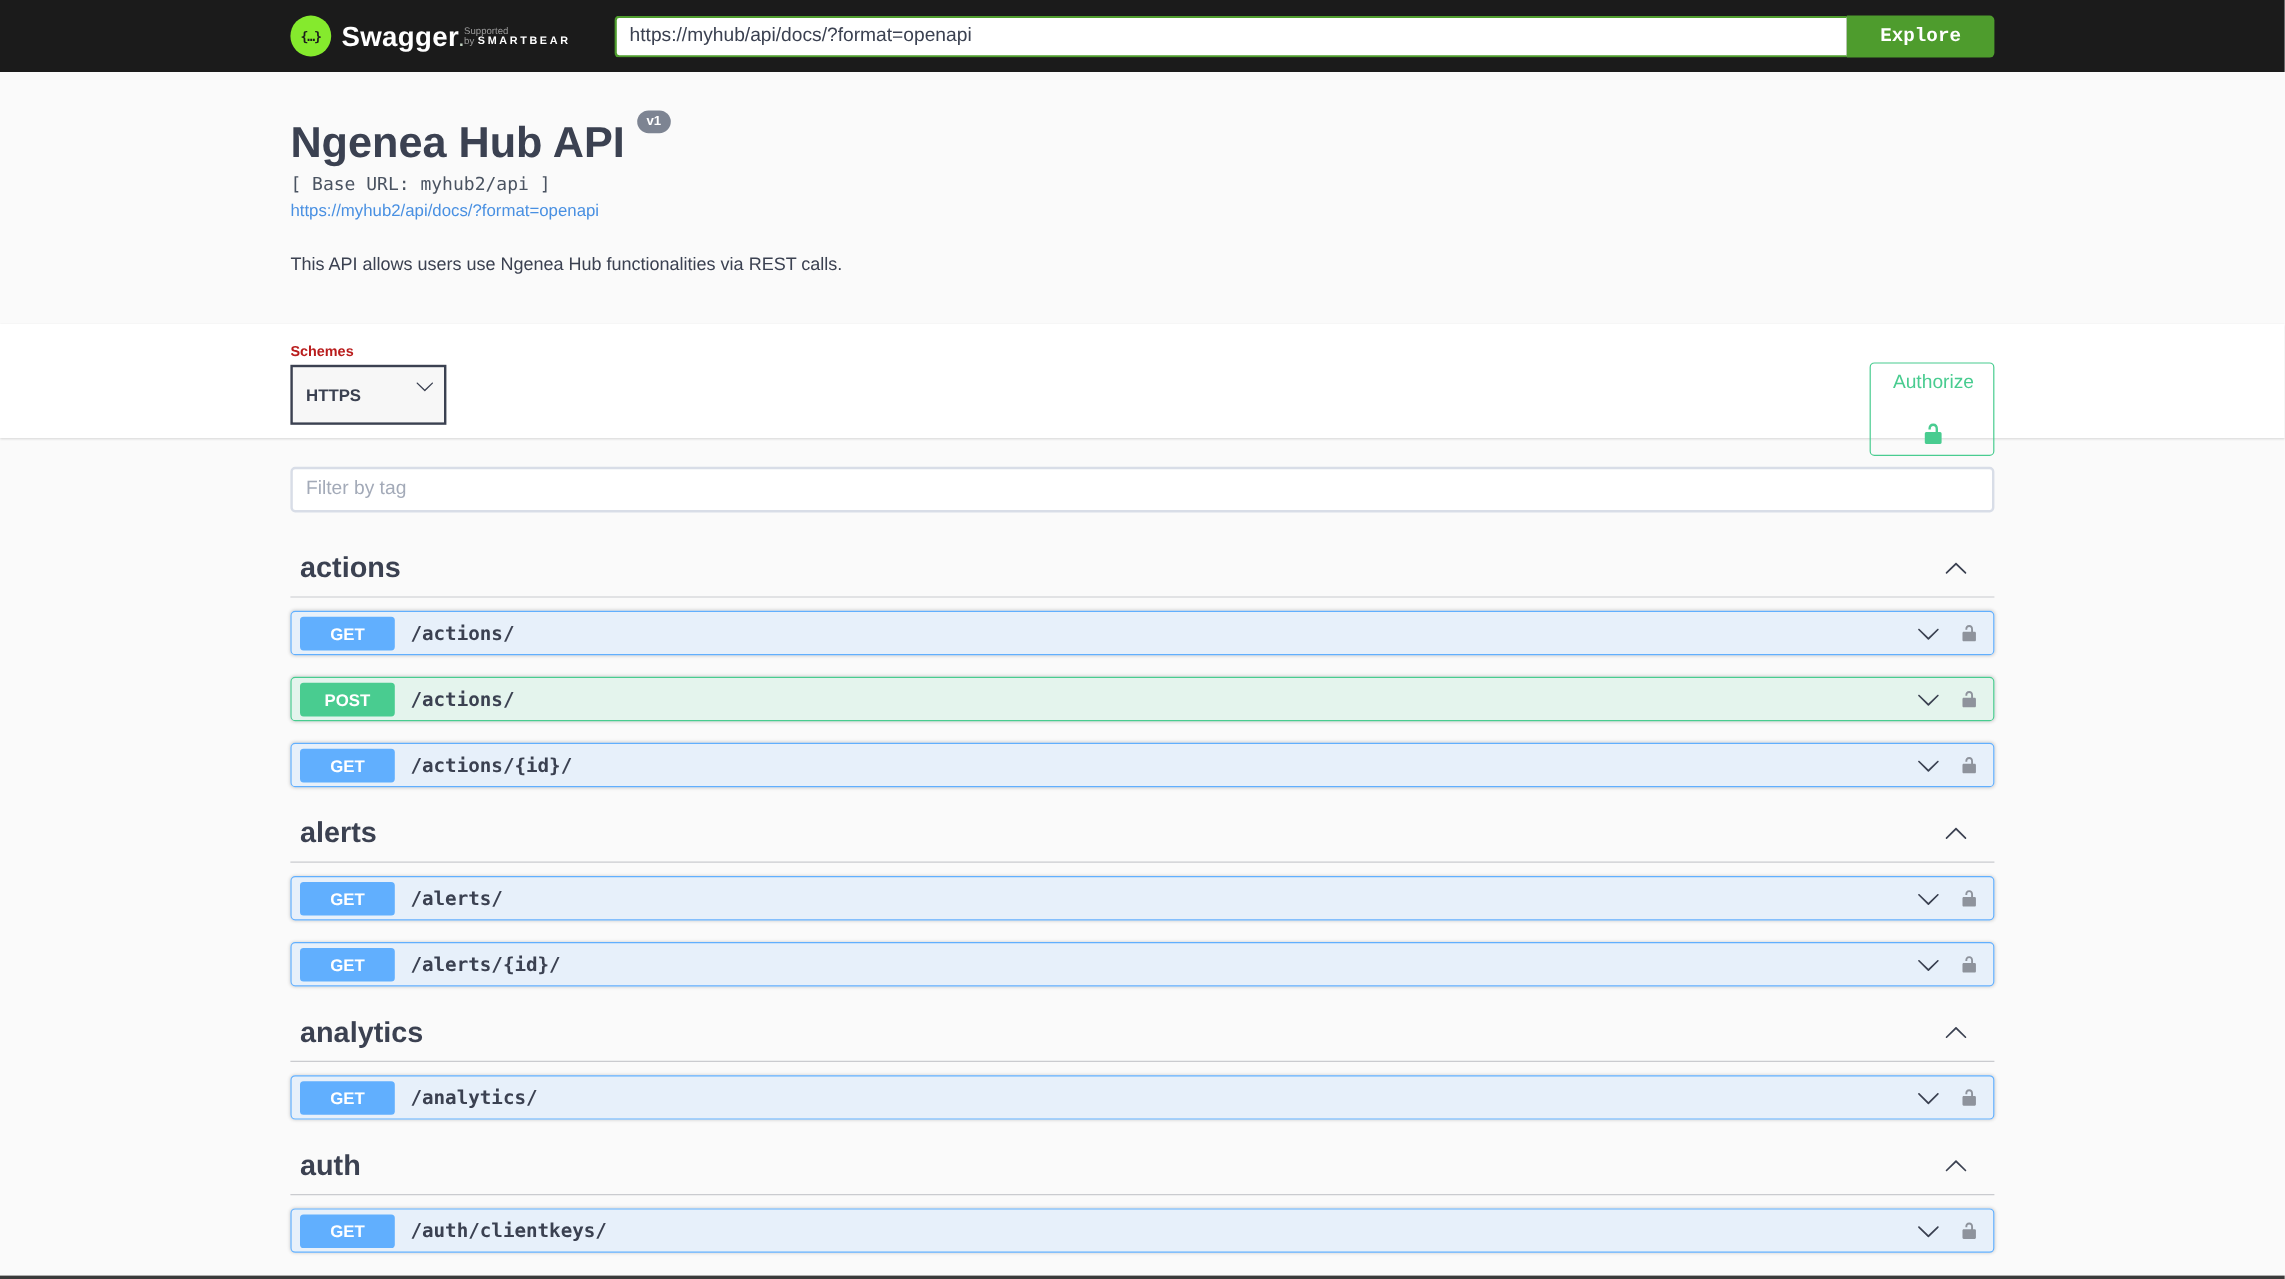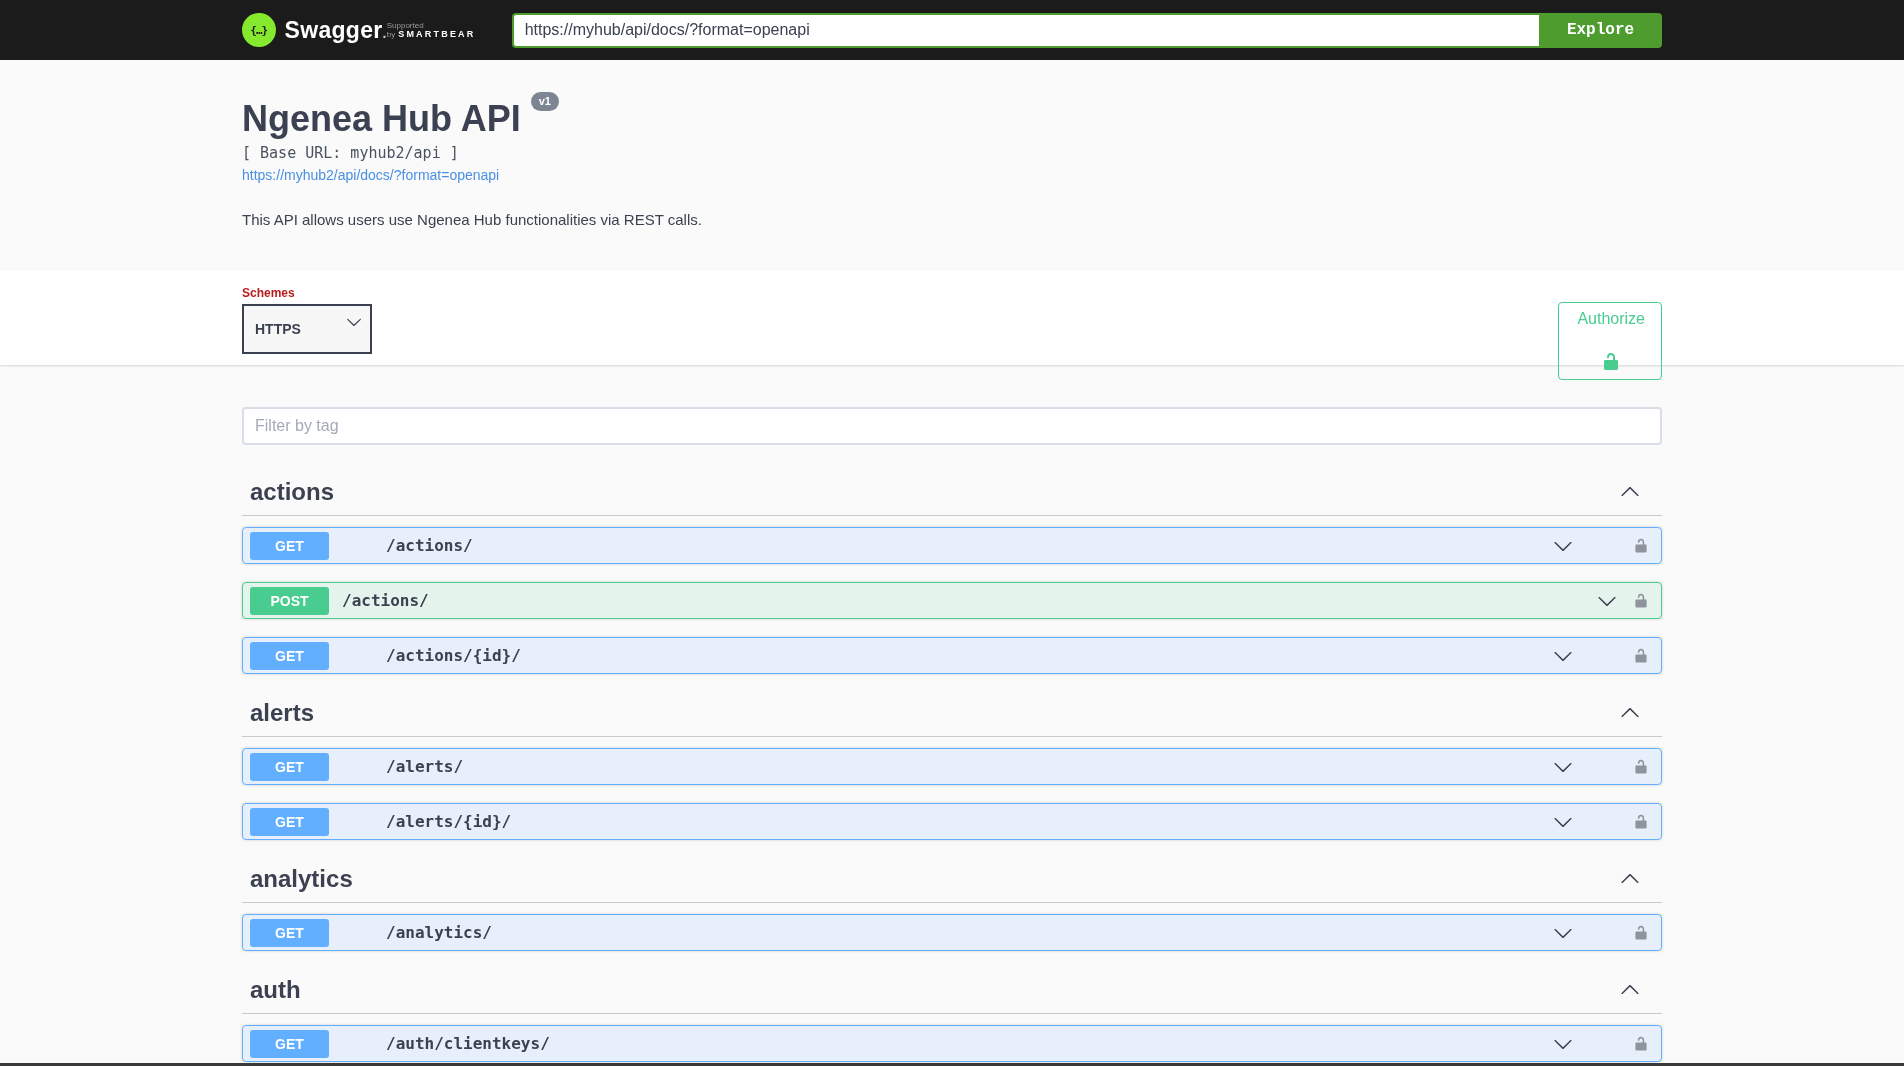--- a/index.html
+++ b/index.html
@@ -61,42 +61,42 @@
   .scheme-chevron { position:absolute; right:8px; top:8px; pointer-events:none; }
   .authorize-btn {
     margin-top:16px; display:flex; align-items:center; gap:24px;
     border:1.5px solid #49cc90; border-radius:4px; background:transparent;
     color:#49cc90; font-weight:400; font-size:16px; padding:7px 16px 7px 18px; cursor:pointer;
     font-family:"Liberation Sans", sans-serif;
     flex-direction:column;
   }
 
   
-  .filter-container { padding-top:42px; }
+  .filter-container { padding-top:24px; }
   .operation-filter-input {
     width:100%; height:38px; border:2px solid #d8dde7; border-radius:4px; background:#fff;
     padding:0 11px; font-size:16px; color:#3b4151; outline:none;
     font-family:"Liberation Sans", sans-serif;
   }
   .operation-filter-input::placeholder { color:#a3aab8; }
 
   
   .api-section { margin-top:26px; }
   .api-section:first-child { margin-top:34px; }
   .opblock-tag {
     display:flex; justify-content:space-between; align-items:center;
     padding:0 22px 10px 8px; border-bottom:1px solid rgba(59,65,81,.25); cursor:pointer;
   }
   .opblock-tag h3 { margin:0; font-size:24px; font-weight:700; color:#3b4151; line-height:26px; }
   .opblock {
     margin-top:18px; height:37px; border-radius:4px; display:flex; align-items:center;
     padding:0 12px 0 7px; border:1px solid; box-shadow:0 0 3px rgba(0,0,0,.19); cursor:pointer;
   }
   .section-rows .opblock:first-child { margin-top:11px; }
-  .opblock.get  { border-color:#61affe; background:rgba(97,175,254,.12);gap:44px; }
+  .opblock.get  { border-color:#61affe; background:rgba(97,175,254,.12); }
   .opblock.post { border-color:#49cc90; background:rgba(73,204,144,.12); }
   .method-badge {
     min-width:79px; text-align:center; padding:6px 0; border-radius:3px;
     color:#fff; font-weight:700; font-size:14px;
   }
   .opblock.get  .method-badge { background:#61affe; }
   .opblock.post .method-badge { background:#49cc90; }
   .op-path { flex:1; margin-left:13px; font:700 16px "DejaVu Sans Mono", monospace; color:#3b4151; }
   .op-arrow { margin-right:16px; display:flex; align-items:center; cursor:pointer; }
   .op-lock { display:flex; align-items:center; cursor:pointer; }

